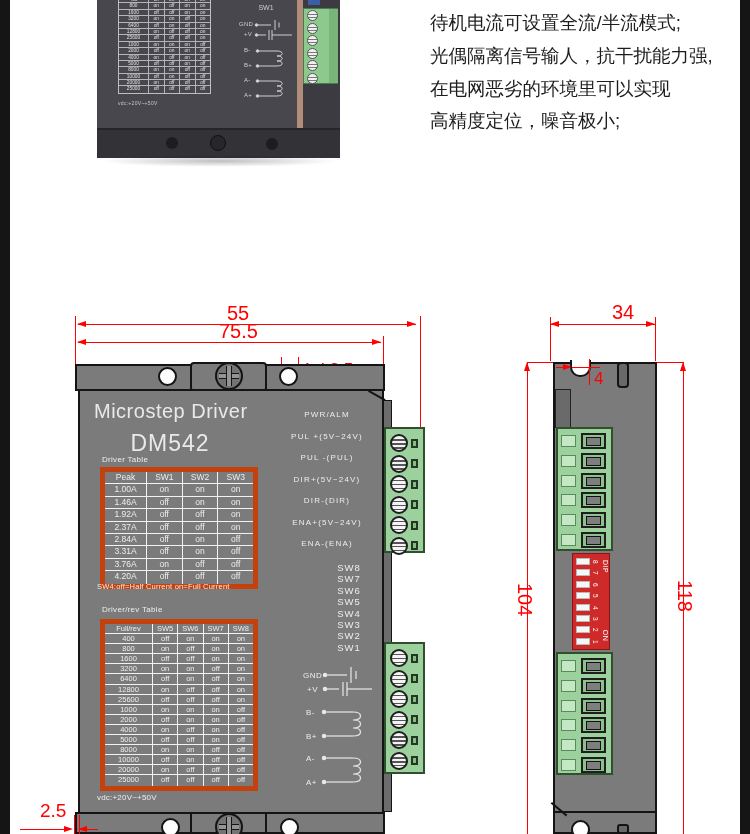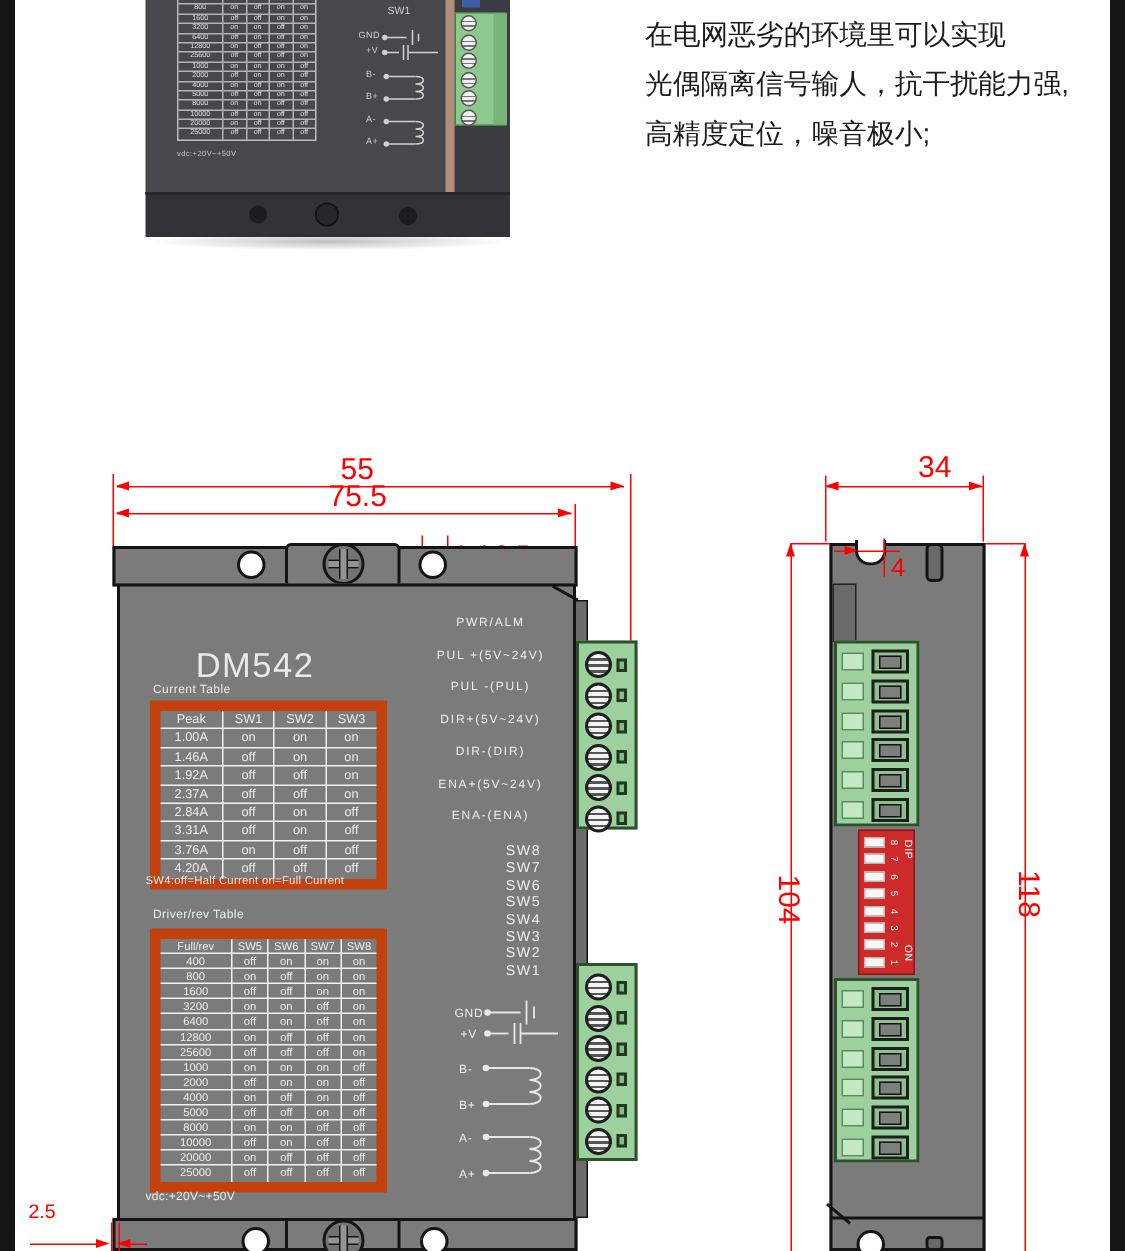--- a/index.html
+++ b/index.html
@@ -69,21 +69,21 @@
   .screw::after{content:"";position:absolute;top:8%;left:50%;height:84%;width:6px;margin-left:-3px;background:#949494;
       border-left:1.5px solid #141414;border-right:1.5px solid #141414;box-sizing:border-box;}
   .fv-body{position:absolute;left:78px;top:389px;width:306px;height:445px;background:#7b7b7b;border:2px solid #141414;box-sizing:border-box;}
   .fv-side{position:absolute;left:384px;top:400px;width:8px;height:412px;background:#6c6c6c;border:1.5px solid #141414;border-left:none;box-sizing:border-box;}
   .fv-bevel{position:absolute;left:369px;top:390px;width:19px;height:2px;background:#141414;transform:rotate(29deg);transform-origin:left top;}
   .fv-title{position:absolute;left:94px;top:400px;font-size:20px;color:#e9e9e9;letter-spacing:.5px;}
   .fv-model{position:absolute;left:120px;top:430px;width:100px;text-align:center;font-size:23px;color:#e9e9e9;letter-spacing:1px;}
   .tbl-label{position:absolute;font-size:8px;color:#ededed;letter-spacing:.3px;}
   #cur-label{left:102px;top:455px;}
   #pul-label{left:102px;top:605px;}
-  .wtbl{position:absolute;border:7px solid #c2410c;box-sizing:border-box;}
+  .wtbl{position:absolute;border:5px solid #c2410c;box-sizing:border-box;}
   .wtbl .trow{display:flex;}
   .wtbl .tcell{border-right:1px solid #f2f2f2;border-bottom:1px solid #f2f2f2;color:#ededed;text-align:center;
       box-sizing:border-box;overflow:hidden;flex:1;}
   .wtbl .tcell:last-child{border-right:none;}
   .wtbl .trow:last-child .tcell{border-bottom:none;}
   #cur-tbl{left:100px;top:467px;width:158px;}
   #cur-tbl .trow{height:12.4px;}
   #cur-tbl .tcell{font-size:8.5px;line-height:11.5px;}
   #cur-tbl .tcell:first-child{flex:0 0 42px;}
   #pul-tbl{left:100px;top:619px;width:158px;}
@@ -317,22 +317,23 @@
       <div class="photo-chip"></div>
     </div>
     <div class="photo-flange"></div>
     <div class="ph-hole" id="ph-h1"></div>
     <div class="ph-hole" id="ph-screw"></div>
     <div class="ph-hole" id="ph-h2"></div>
     <div class="photo-shadow"></div>
   </div>
 
   <div class="features">
+      <span>待机电流可设置全流/半流模式;</span>
+      <span>光偶隔离信号输人，抗干扰能力强,</span>
       <span>在电网恶劣的环境里可以实现</span>
-      <span>光偶隔离信号输人，抗干扰能力强,</span>
       <span>高精度定位，噪音极小;</span>
     </div>
 
   <div class="dim-label" style="left:227px;top:303px">55</div>
   <div class="dim-h" style="left:78px;top:324px;width:338px"></div>
   <div class="arr arr-l" style="left:77px;top:321px"></div>
   <div class="arr arr-r" style="left:407px;top:321px"></div>
   <div class="dim-v" style="left:75px;top:316px;height:48px"></div>
   <div class="dim-v" style="left:420px;top:316px;height:112px"></div>
   <div class="dim-label" style="left:219px;top:321px">75.5</div>
@@ -348,23 +349,24 @@
 
   <div class="flange"></div>
   <div class="flange-tab"></div>
   <div class="hole" id="fv-hole1"></div>
   <div class="screw" id="fv-screw"></div>
   <div class="hole" id="fv-hole2"></div>
 
   <div class="fv-body"></div>
   <div class="fv-side"></div>
   <div class="fv-bevel"></div>
+  <div class="fv-title">Microstep Driver</div>
   <div class="fv-model">DM542</div>
 
-  <div class="tbl-label" id="cur-label">Current Table</div>
+  <div class="tbl-label" id="cur-label">Driver Table</div>
   <div class="wtbl" id="cur-tbl">
       <div class="trow">
         <div class="tcell">Peak</div>
         <div class="tcell">SW1</div>
         <div class="tcell">SW2</div>
         <div class="tcell">SW3</div>
       </div>
       <div class="trow">
         <div class="tcell">1.00A</div>
         <div class="tcell">on</div>
@@ -649,21 +651,21 @@
       </div>
   </div>
 
   <div id="fv-bflange"></div>
   <div class="bf-line" id="bf-l1"></div>
   <div class="bf-line" id="bf-l2"></div>
   <div class="hole" id="bf-hole1"></div>
   <div class="screw" id="bf-screw"></div>
   <div class="hole" id="bf-hole2"></div>
 
-  <div class="dim-label" style="left:19px;top:801px;font-size:13px">2.5</div>
+  <div class="dim-label" style="left:40px;top:801px;font-size:19px">2.5</div>
   <div class="dim-h" style="left:20px;top:829px;width:50px"></div>
   <div class="arr arr-r" style="left:64px;top:826px"></div>
   <div class="dim-h" style="left:84px;top:829px;width:14px"></div>
   <div class="arr arr-l" style="left:78px;top:826px"></div>
   <div class="dim-v" style="left:74px;top:815px;height:19px"></div>
   <div class="dim-v" style="left:79px;top:815px;height:19px"></div>
 
   <div class="dim-label" style="left:612px;top:302px">34</div>
   <div class="dim-h" style="left:551px;top:324px;width:104px"></div>
   <div class="arr arr-l" style="left:550px;top:321px"></div>

